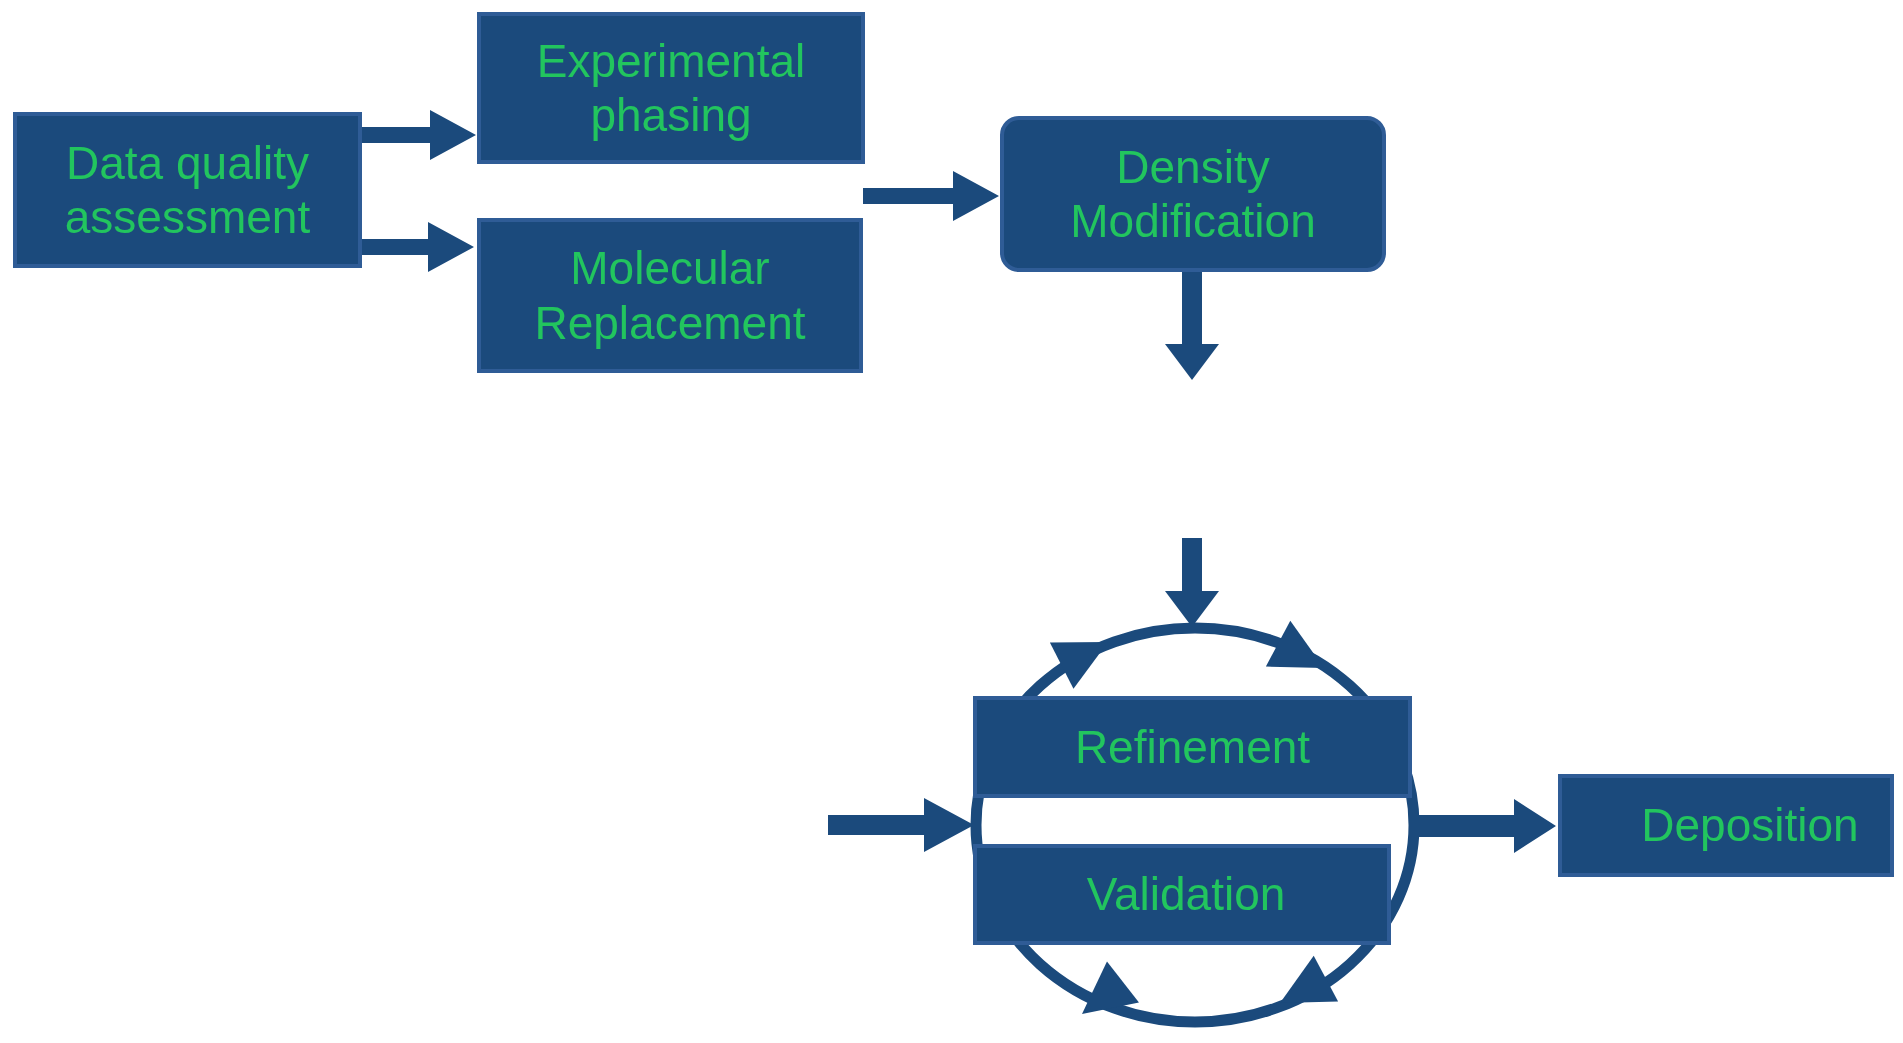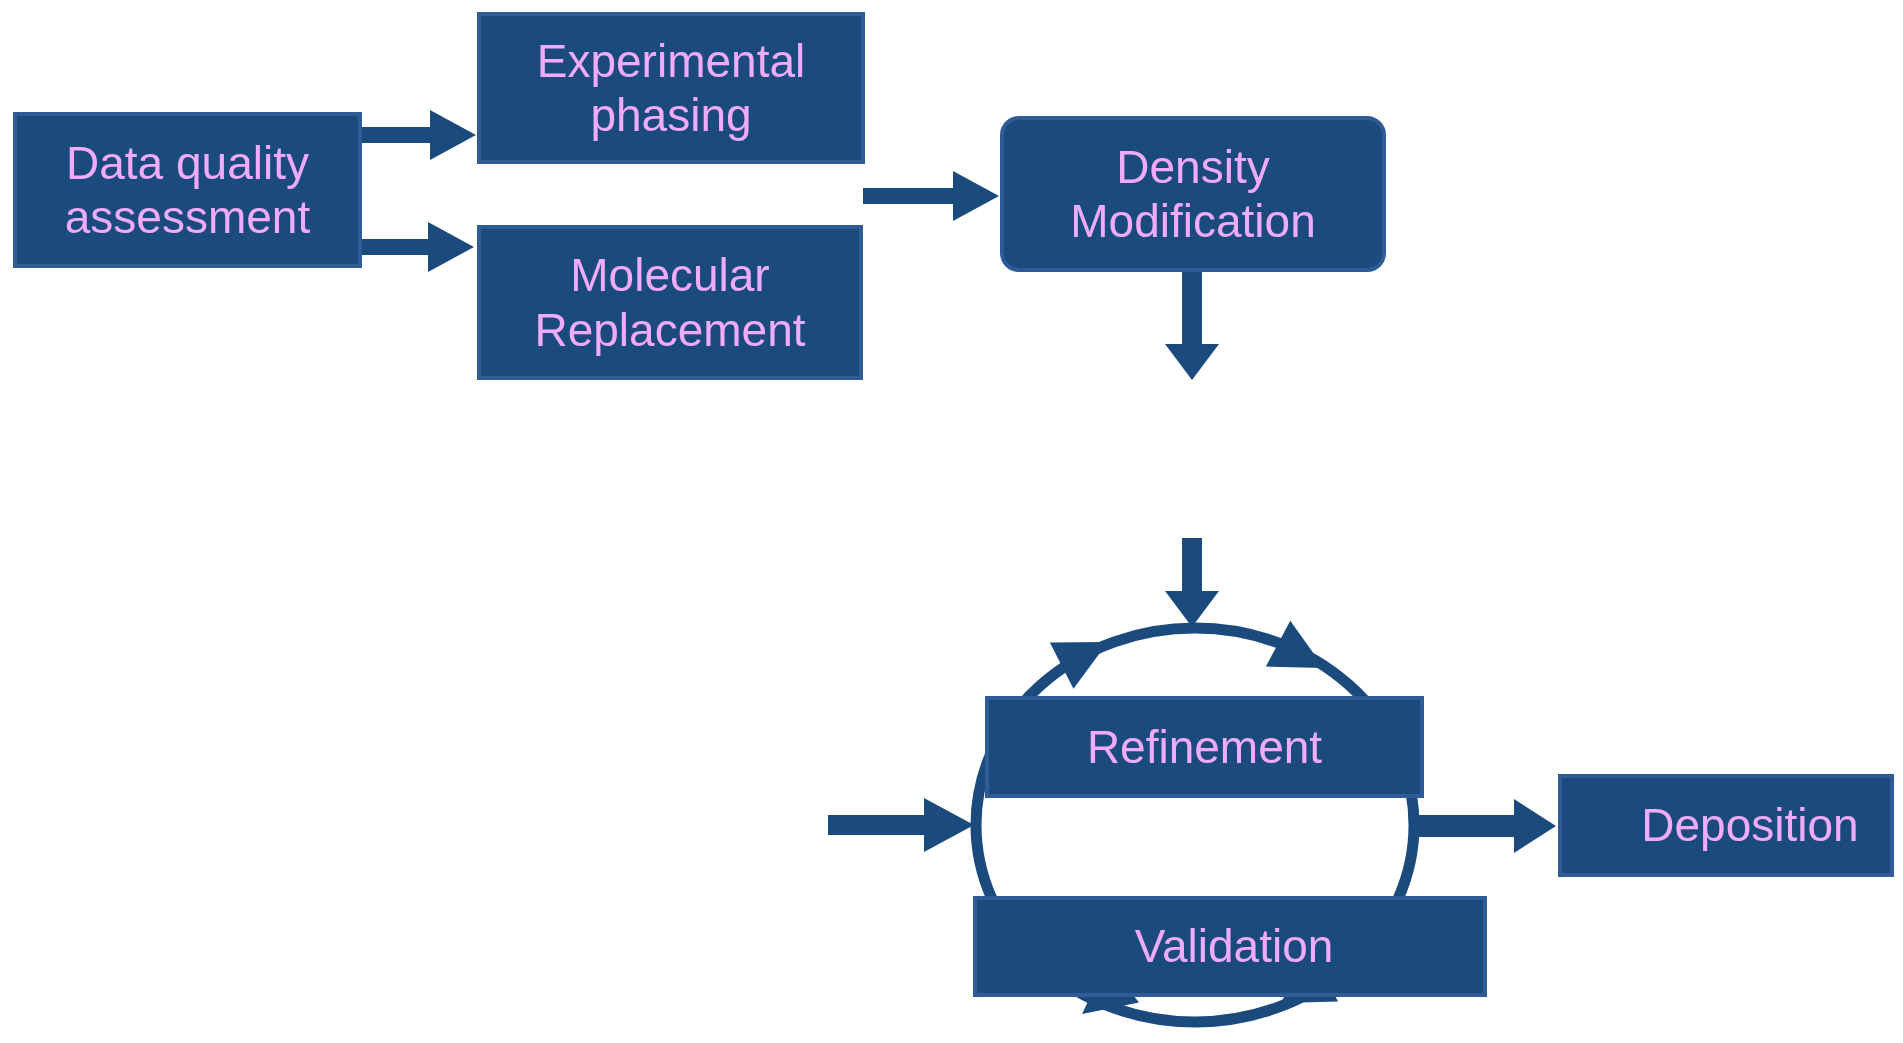--- a/index.html
+++ b/index.html
@@ -11,35 +11,35 @@
     overflow:hidden;
   }
   #diagram-svg{position:absolute;left:0;top:0;z-index:0;}
   .ink{fill:#1B4A7C;}
   .cycle-stroke{fill:none;stroke:#1B4A7C;stroke-width:11px;}
   .node{
     position:absolute;
     box-sizing:border-box;
     background:#1B4A7C;
     border:4px solid #2F5C96;
-    color:#f0abfc;
+    color:#22c55e;
     display:flex;align-items:center;justify-content:center;
     text-align:center;
     font-size:46px;line-height:1.18;
     white-space:pre-line;
     z-index:1;
   }
   
   .n-dq  {left:13px;  top:112px; width:349px; height:156px;}
   .n-ep  {left:477px; top:12px;  width:388px; height:152px;}
-  .n-mr  {left:477px; top:225px; width:386px; height:155px;}
+  .n-mr  {left:477px; top:218px; width:386px; height:155px;}
   .n-dm  {left:1000px;top:116px; width:386px; height:156px;border-radius:19px;}
   .n-mb  {left:1000px;top:382px; width:386px; height:158px;}
-  .n-ref {left:973px; top:696px; width:439px; height:102px;margin-left:12px;}
-  .n-val {left:973px; top:896px; width:514px; height:101px;padding-left:8px;}
+  .n-ref {left:973px; top:696px; width:439px; height:102px;}
+  .n-val {left:973px; top:844px; width:418px; height:101px;padding-left:8px;}
   .n-lf  {left:473px; top:775px; width:355px; height:101px;}
   .n-dep {left:1558px;top:774px; width:336px; height:103px;padding-left:48px;}
 </style>
 </head>
 <body>
 
 <div id="canvas">
 
   <svg id="diagram-svg" width="1903" height="1043" viewBox="0 0 1903 1043">
 

